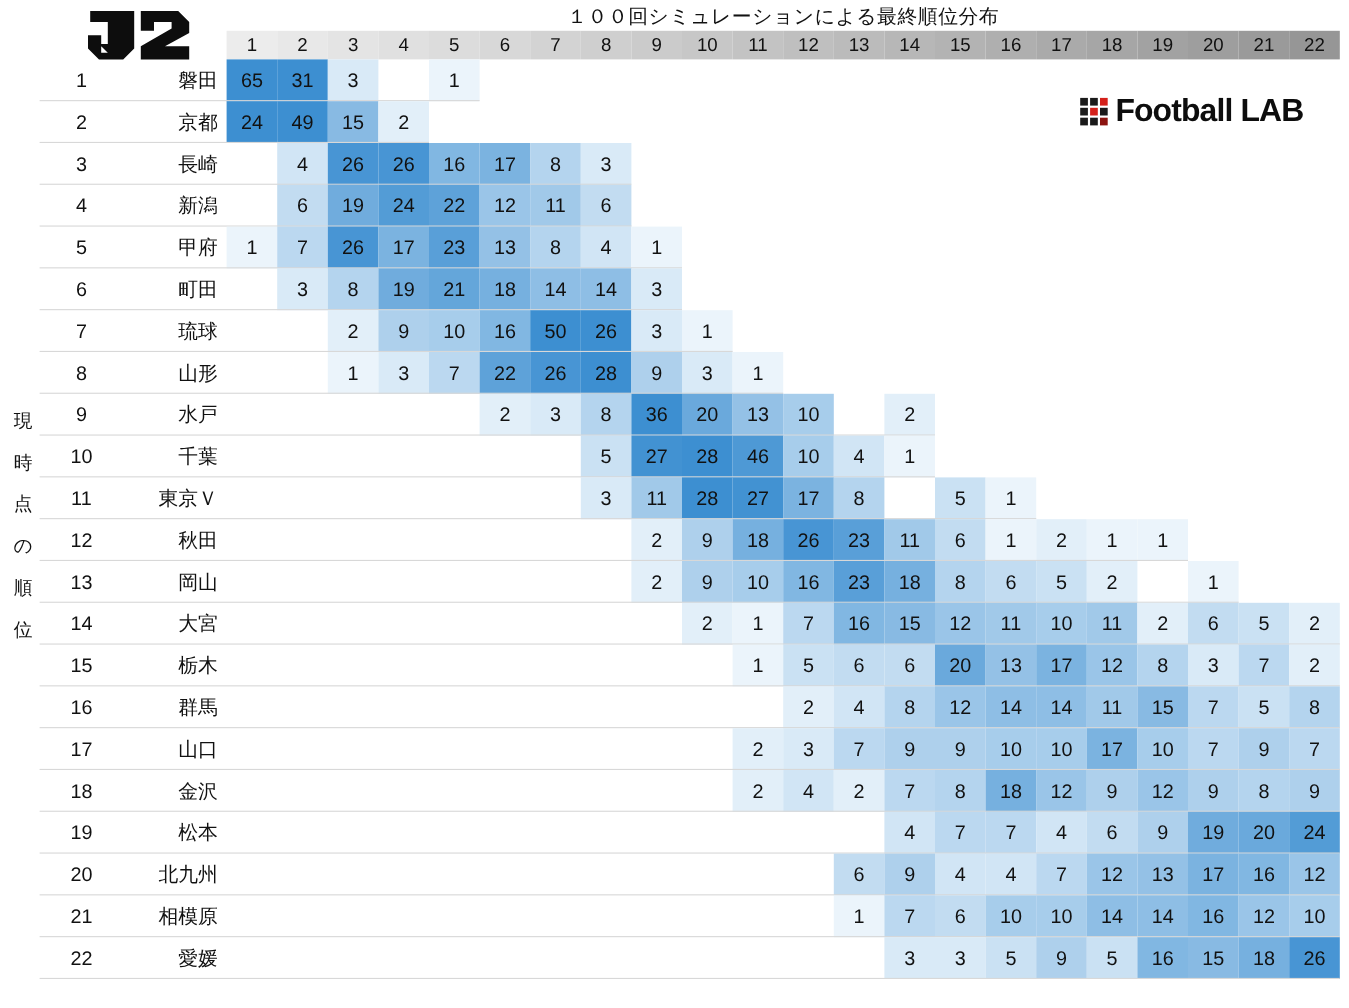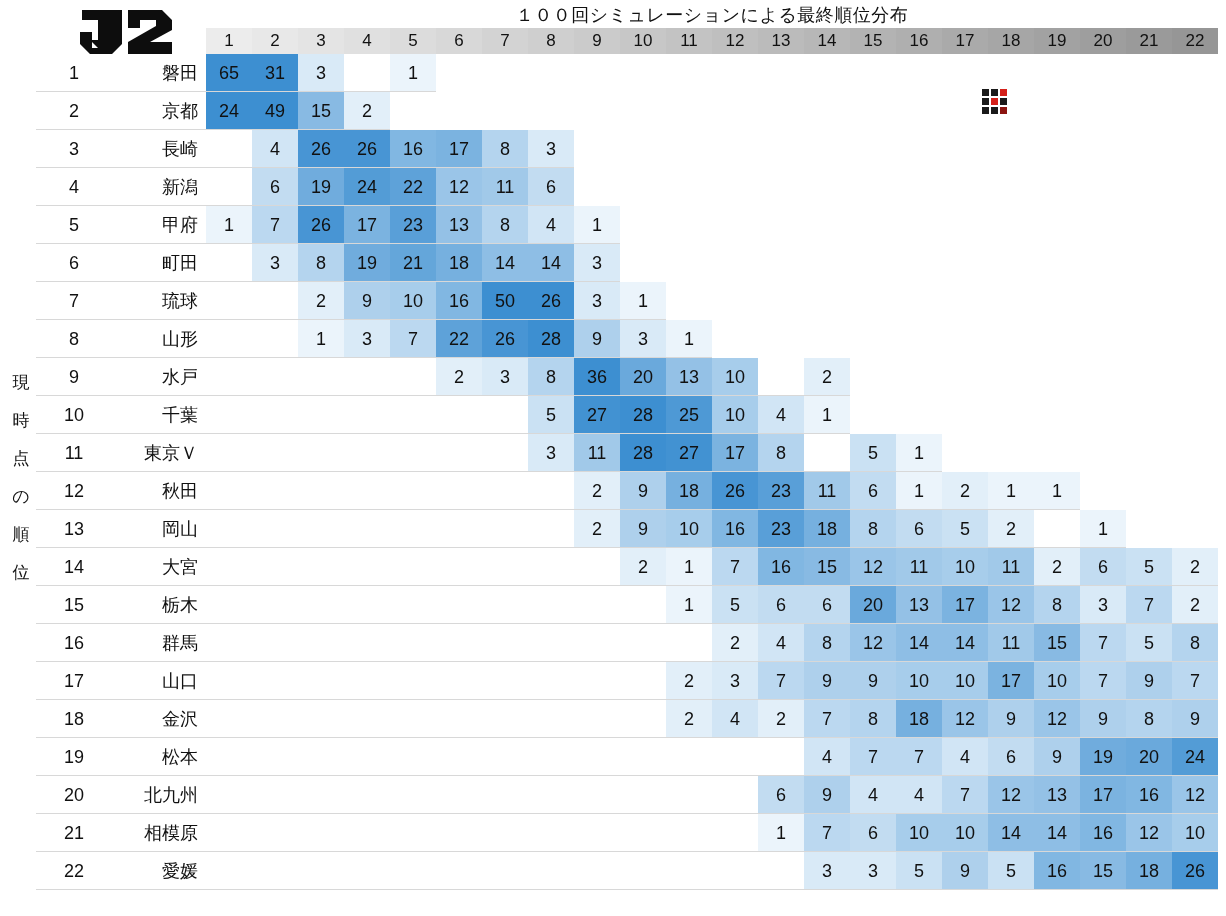--- a/index.html
+++ b/index.html
@@ -186,20 +186,21 @@
       <i style="background: rgb(26, 26, 26);"></i>
       <i style="background: rgb(26, 26, 26);"></i>
       <i style="background: rgb(212, 32, 26);"></i>
       <i style="background: rgb(26, 26, 26);"></i>
       <i style="background: rgb(212, 32, 26);"></i>
       <i style="background: rgb(26, 26, 26);"></i>
       <i style="background: rgb(26, 26, 26);"></i>
       <i style="background: rgb(26, 26, 26);"></i>
       <i style="background: rgb(140, 20, 16);"></i>
     </div>
+  <div id="brand-text">Football LAB</div>
 </div>
 
 <div id="y-axis-caption">
     <span>現</span>
     <span>時</span>
     <span>点</span>
     <span>の</span>
     <span>順</span>
     <span>位</span>
   </div>
@@ -498,21 +499,21 @@
           <div class="cell empty" style="background: transparent;"></div>
           <div class="cell empty" style="background: transparent;"></div>
           <div class="cell empty" style="background: transparent;"></div>
           <div class="cell empty" style="background: transparent;"></div>
           <div class="cell empty" style="background: transparent;"></div>
           <div class="cell empty" style="background: transparent;"></div>
           <div class="cell empty" style="background: transparent;"></div>
           <div class="cell" style="background: rgb(202, 225, 243);">5</div>
           <div class="cell" style="background: rgb(66, 146, 210);">27</div>
           <div class="cell" style="background: rgb(61, 143, 209);">28</div>
-          <div class="cell" style="background: rgb(78, 153, 213);">25</div>
+          <div class="cell" style="background: rgb(78, 153, 213);">46</div>
           <div class="cell" style="background: rgb(167, 205, 235);">10</div>
           <div class="cell" style="background: rgb(209, 229, 245);">4</div>
           <div class="cell" style="background: rgb(235, 244, 251);">1</div>
           <div class="cell empty" style="background: transparent;"></div>
           <div class="cell empty" style="background: transparent;"></div>
           <div class="cell empty" style="background: transparent;"></div>
           <div class="cell empty" style="background: transparent;"></div>
           <div class="cell empty" style="background: transparent;"></div>
           <div class="cell empty" style="background: transparent;"></div>
           <div class="cell empty" style="background: transparent;"></div>

